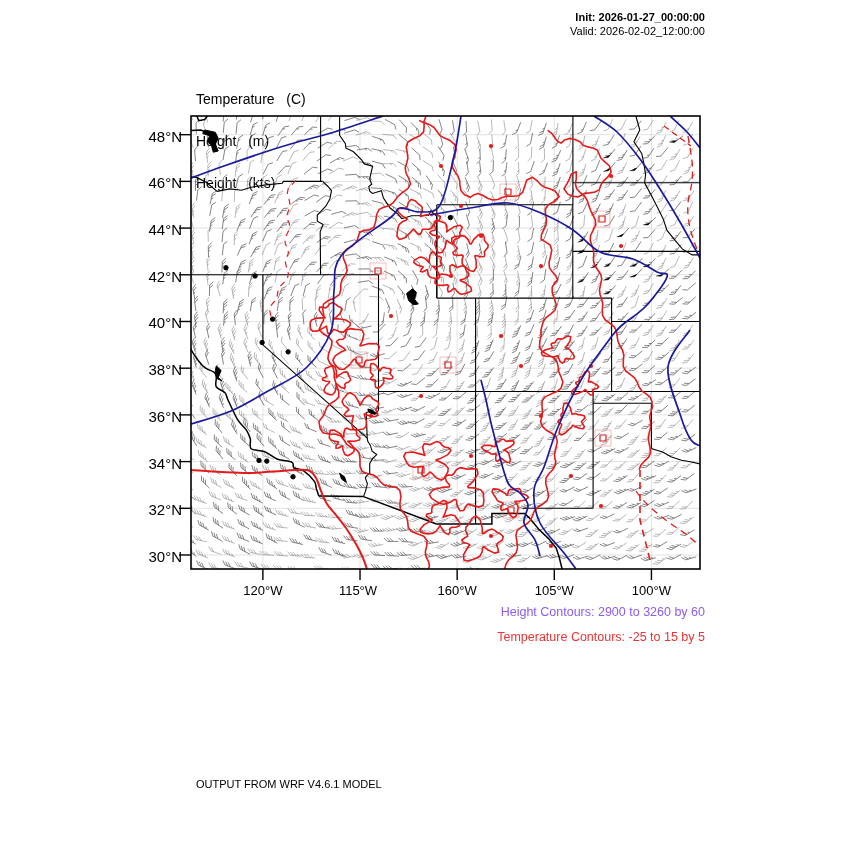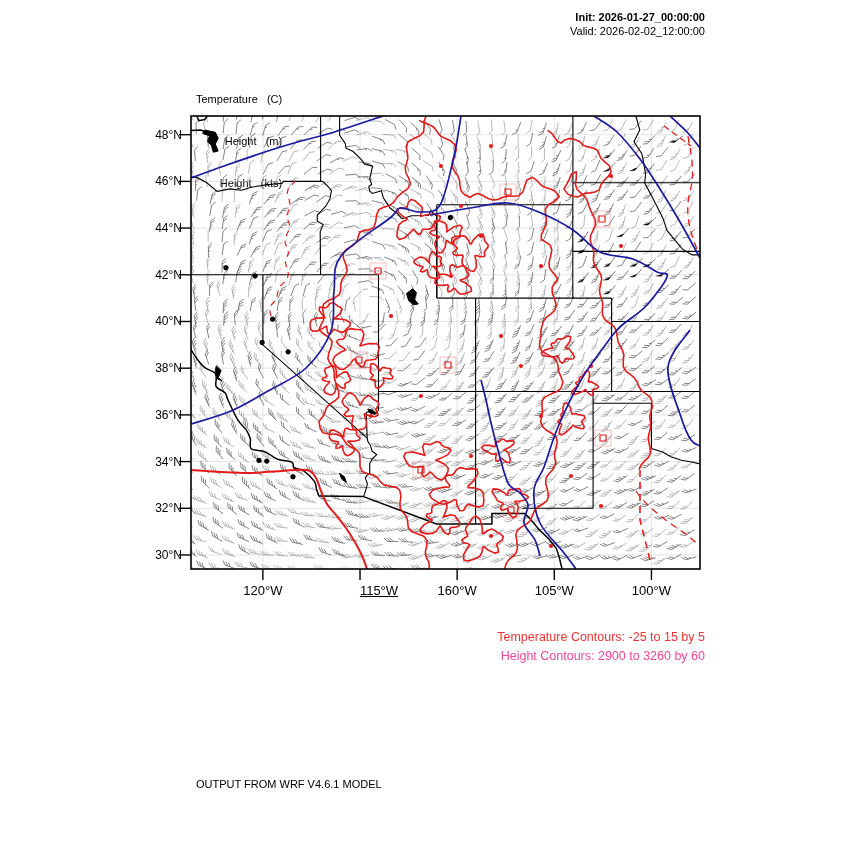--- a/index.html
+++ b/index.html
@@ -2,22 +2,22 @@
 <html><head>
 <meta charset="utf-8">
 <style>
   html,body{margin:0;padding:0;background:#fff;}
   #page{position:relative;width:850px;height:850px;background:#ffffff;overflow:hidden;
         font-family:"Liberation Sans","DejaVu Sans",sans-serif;color:#000;}
   .title{position:absolute;left:150px;top:8px;width:390px;text-align:center;
          font-size:17px;font-weight:bold;letter-spacing:0.2px;}
   .init{position:absolute;right:145px;top:11px;text-align:right;font-size:11px;font-weight:bold;}
   .valid{position:absolute;right:145px;top:25px;text-align:right;font-size:11px;}
-  .legend{position:absolute;left:196px;top:64px;font-size:11px;line-height:14px;white-space:pre;text-align:right;}
-  .lat-label{position:absolute;left:138px;width:44px;text-align:right;font-size:12px;}
+  .legend{position:absolute;left:196px;top:64px;font-size:14px;line-height:14px;white-space:pre;}
+  .lat-label{position:absolute;left:138px;width:44px;text-align:right;font-size:15px;}
   .lon-label{position:absolute;width:56px;text-align:center;font-size:13px;top:583px;}
   .note{position:absolute;right:145px;text-align:right;font-size:12.5px;}
   .note-height{top:605px;}
   .note-temp{top:630px;}
   .footer{position:absolute;left:196px;font-size:11px;}
   .footer1{top:778px;}
   .footer2{top:823px;}
   svg{position:absolute;left:176px;top:101px;}
 </style>
 </head>
@@ -1522,23 +1522,23 @@
       <div class="lat-label" style="top: 267.784px;">42°N</div>
       <div class="lat-label" style="top: 314.485px;">40°N</div>
       <div class="lat-label" style="top: 361.186px;">38°N</div>
       <div class="lat-label" style="top: 407.887px;">36°N</div>
       <div class="lat-label" style="top: 454.588px;">34°N</div>
       <div class="lat-label" style="top: 501.289px;">32°N</div>
       <div class="lat-label" style="top: 547.99px;">30°N</div>
     </div>
   <div id="lon-labels">
       <div class="lon-label" style="left: 234.882px;">120°W</div>
-      <div class="lon-label" style="left: 351px; text-decoration: underline;">115°W</div>
+      <div class="lon-label" style="left: 330px;">115°W</div>
       <div class="lon-label" style="left: 429.156px;">160°W</div>
       <div class="lon-label" style="left: 526.294px;">105°W</div>
       <div class="lon-label" style="left: 623.431px;">100°W</div>
     </div>
 
-  <div class="note note-height" style="color: #ec4899; margin-top: 44px;">Height Contours: 2900 to 3260 by 60</div>
+  <div class="note note-height" style="color: #8b5cf6;">Height Contours: 2900 to 3260 by 60</div>
   <div class="note note-temp" style="color: rgb(238, 51, 51); text-align: center;">Temperature Contours: -25 to 15 by 5</div>
 
   <div class="footer footer1">OUTPUT FROM WRF V4.6.1 MODEL</div>
 </div>
 
 </body></html>

